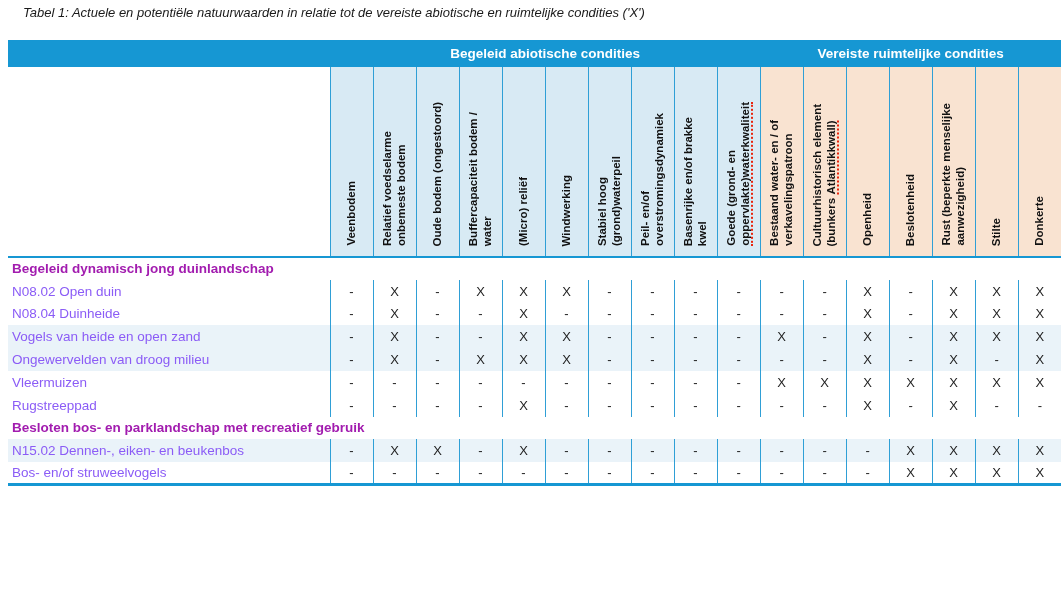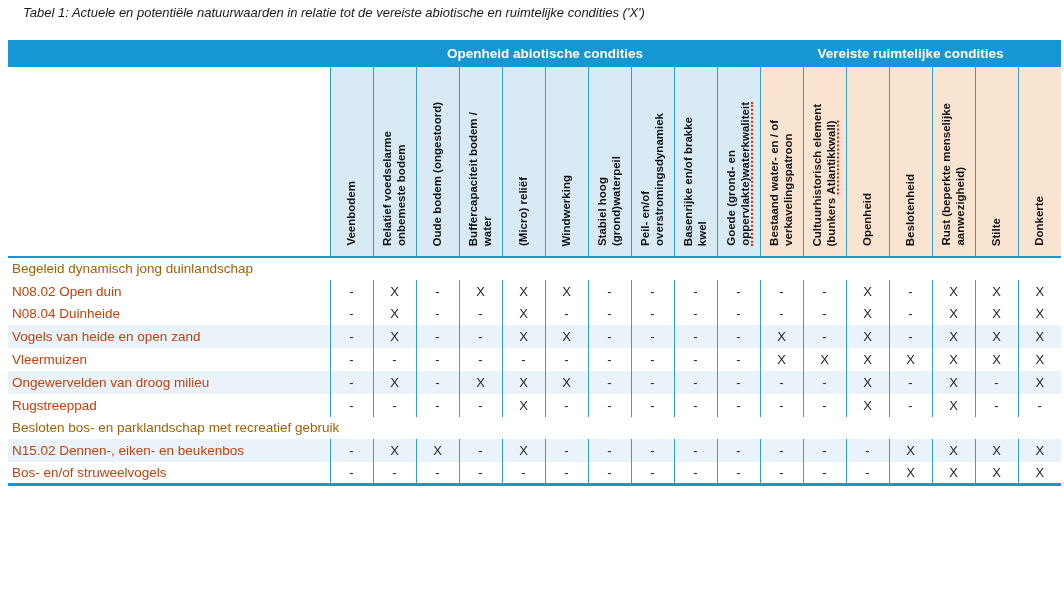--- a/index.html
+++ b/index.html
@@ -41,24 +41,24 @@
     transform:rotate(180deg);
     max-height:182px;
     font-weight:bold;font-size:11.5px;line-height:13.5px;color:#111;
     text-align:left;
   }
   .rot div{white-space:nowrap;}
   .sp{border-left:2px dotted var(--spell);padding-left:1px;}
   
   tbody td{height:22.8px;font-size:13.5px;padding:0;}
   tr.group-row td{
-    font-weight:normal;color:#a16207;background:#fff;padding-left:4px;
+    font-weight:bold;color:#a21caf;background:#fff;padding-left:4px;
     white-space:nowrap;
   }
-  tr.data-row td.rowlabel{color:#c2410c;padding-left:4px;white-space:nowrap;margin-left:25px;}
+  tr.data-row td.rowlabel{color:#8b5cf6;padding-left:4px;white-space:nowrap;margin-left:25px;}
   tr.data-row td.mark{
     text-align:center;border-left:1px solid var(--grid);
     color:#1f1f1f;font-size:13px;
   }
   tr.data-row.stripe td{background:var(--stripe);}
   tr.data-row:not(.stripe) td{background:#fff;}
   tbody tr:last-child td{border-bottom:3px solid var(--blue);}
 </style>
 </head>
 <body>
@@ -82,21 +82,21 @@
       <col style="width: 43px;">
       <col style="width: 43px;">
       <col style="width: 43px;">
       <col style="width: 43px;">
       <col style="width: 43px;">
       <col style="width: 43px;">
     </colgroup>
   <thead>
     <tr class="bar">
       <th></th>
-      <th colspan="10">Openheid abiotische condities</th>
+      <th colspan="10">Begeleid abiotische condities</th>
       <th colspan="7">Vereiste ruimtelijke condities</th>
     </tr>
     <tr class="colheads" id="colheads">
       <th style="background:#fff;border-left:none;"></th>
     <th class="colhead abiotic"><div class="rot"><div>Veenbodem</div></div></th>
         <th class="colhead abiotic"><div class="rot"><div>Relatief voedselarme</div><div>onbemeste bodem</div></div></th>
         <th class="colhead abiotic"><div class="rot"><div>Oude bodem (ongestoord)</div></div></th>
         <th class="colhead abiotic"><div class="rot"><div>Buffercapaciteit bodem /</div><div>water</div></div></th>
         <th class="colhead abiotic"><div class="rot"><div>(Micro) reliëf</div></div></th>
         <th class="colhead abiotic"><div class="rot"><div>Windwerking</div></div></th>
@@ -170,58 +170,58 @@
         <td class="mark">-</td>
         <td class="mark">-</td>
         <td class="mark">X</td>
         <td class="mark">-</td>
         <td class="mark">X</td>
         <td class="mark">-</td>
         <td class="mark">X</td>
         <td class="mark">X</td>
         <td class="mark">X</td>
       </tr>
-      <tr class="data-row">
-        <td class="rowlabel">Vleermuizen</td>
-        <td class="mark">-</td>
-        <td class="mark">-</td>
-        <td class="mark">-</td>
-        <td class="mark">-</td>
-        <td class="mark">-</td>
-        <td class="mark">-</td>
-        <td class="mark">-</td>
-        <td class="mark">-</td>
-        <td class="mark">-</td>
-        <td class="mark">-</td>
-        <td class="mark">X</td>
-        <td class="mark">X</td>
-        <td class="mark">X</td>
-        <td class="mark">X</td>
-        <td class="mark">X</td>
-        <td class="mark">X</td>
-        <td class="mark">X</td>
-      </tr>
       <tr class="data-row stripe">
         <td class="rowlabel">Ongewervelden van droog milieu</td>
         <td class="mark">-</td>
         <td class="mark">X</td>
         <td class="mark">-</td>
         <td class="mark">X</td>
         <td class="mark">X</td>
         <td class="mark">X</td>
         <td class="mark">-</td>
         <td class="mark">-</td>
         <td class="mark">-</td>
         <td class="mark">-</td>
         <td class="mark">-</td>
         <td class="mark">-</td>
         <td class="mark">X</td>
         <td class="mark">-</td>
         <td class="mark">X</td>
         <td class="mark">-</td>
+        <td class="mark">X</td>
+      </tr>
+      <tr class="data-row">
+        <td class="rowlabel">Vleermuizen</td>
+        <td class="mark">-</td>
+        <td class="mark">-</td>
+        <td class="mark">-</td>
+        <td class="mark">-</td>
+        <td class="mark">-</td>
+        <td class="mark">-</td>
+        <td class="mark">-</td>
+        <td class="mark">-</td>
+        <td class="mark">-</td>
+        <td class="mark">-</td>
+        <td class="mark">X</td>
+        <td class="mark">X</td>
+        <td class="mark">X</td>
+        <td class="mark">X</td>
+        <td class="mark">X</td>
+        <td class="mark">X</td>
         <td class="mark">X</td>
       </tr>
       <tr class="data-row">
         <td class="rowlabel">Rugstreeppad</td>
         <td class="mark">-</td>
         <td class="mark">-</td>
         <td class="mark">-</td>
         <td class="mark">-</td>
         <td class="mark">X</td>
         <td class="mark">-</td>

